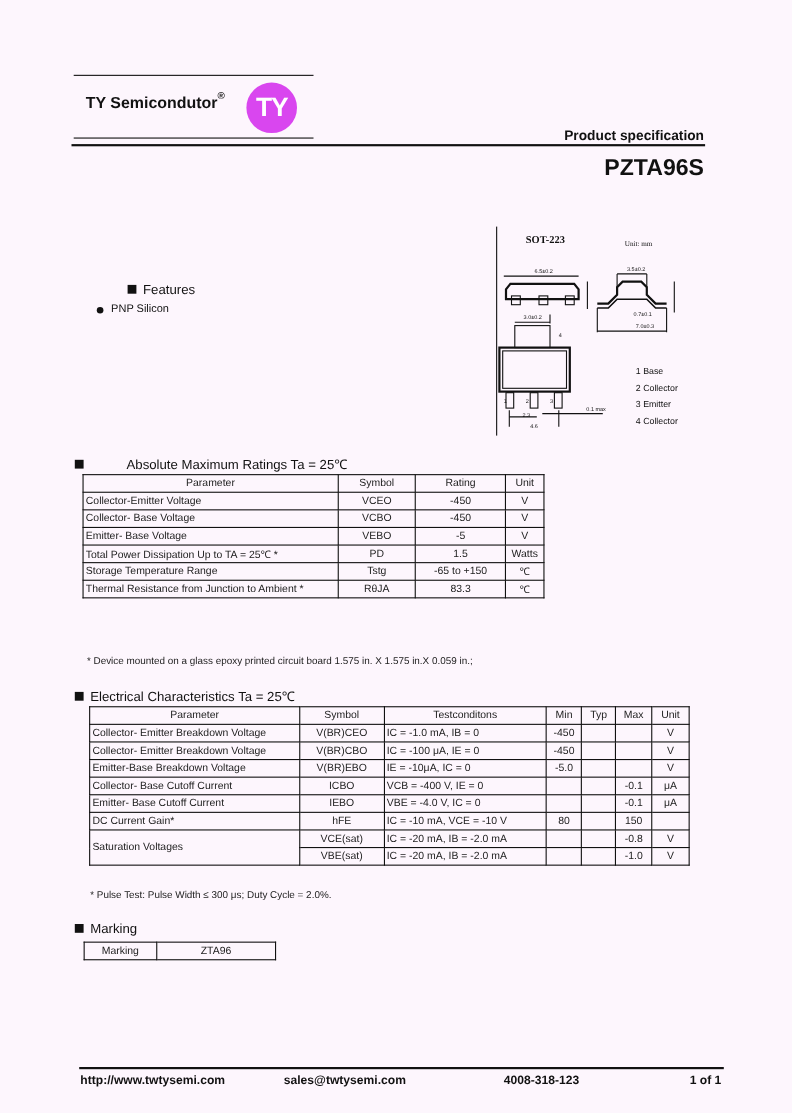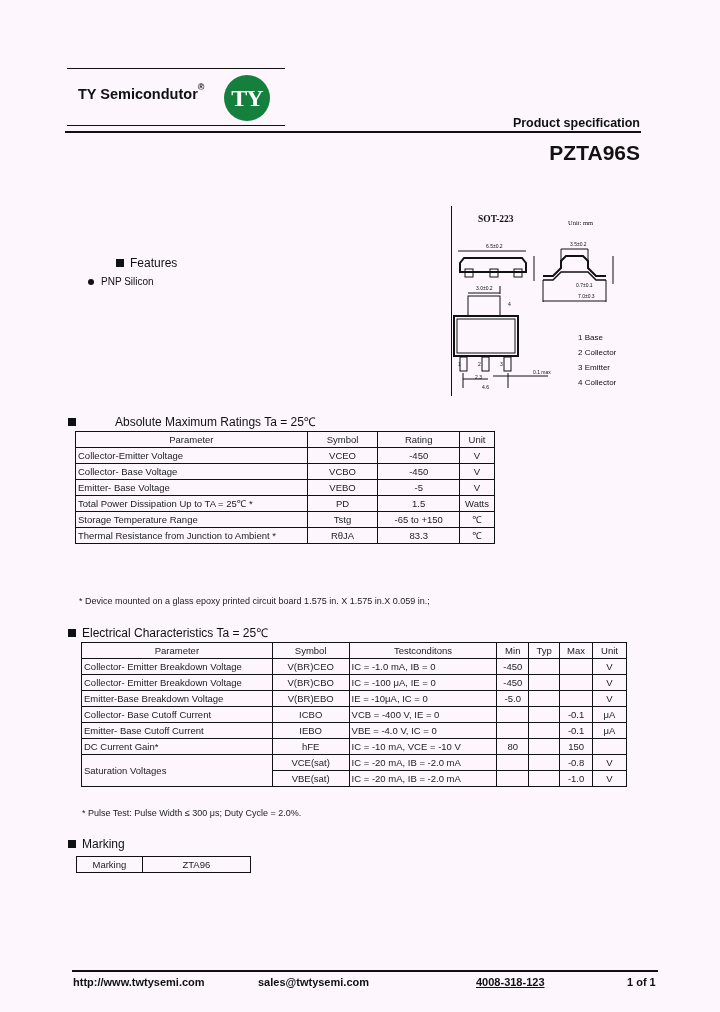--- a/index.html
+++ b/index.html
@@ -2,22 +2,22 @@
 <html><head>
 <meta charset="utf-8">
 <style>
   html,body{margin:0;padding:0;}
   body{width:720px;height:1012px;background:#fdf6fd;position:relative;overflow:hidden;
        font-family:"Liberation Sans",sans-serif;color:#111;}
   .abs{position:absolute;}
   .hline{position:absolute;background:#111;}
   .brand{left:78px;top:86px;font-size:14.5px;font-weight:bold;letter-spacing:0;}
   .reg{font-size:9px;vertical-align:top;position:relative;top:-4px;}
-  .logo-circle{left:224px;top:75px;width:46px;height:46px;border-radius:50%;background:#15803d;
-               color:#fff;font-weight:bold;font-size:24px;line-height:46px;text-align:center;letter-spacing:-1px;font-family:Liberation Serif, serif;}
+  .logo-circle{left:224px;top:75px;width:46px;height:46px;border-radius:50%;background:#d946ef;
+               color:#fff;font-weight:bold;font-size:24px;line-height:46px;text-align:center;letter-spacing:-1px;}
   .prodspec{right:80px;top:116px;font-size:12.5px;font-weight:bold;}
   .part{right:80px;top:141px;font-size:21px;font-weight:bold;}
   
   .sec-head{font-size:12px;display:flex;align-items:center;gap:6px;}
   .sq{width:8px;height:8px;background:#111;display:inline-block;}
   .bullet{font-size:10px;display:flex;align-items:center;gap:7px;}
   .dot{width:6px;height:6px;border-radius:50%;background:#111;display:inline-block;}
   
   table.spec{position:absolute;border-collapse:collapse;font-size:9.5px;color:#222;padding-left:36px;}
   table.spec td,table.spec th{border:1.5px solid #111;padding:0 2px;height:15px;font-weight:normal;white-space:nowrap;}
@@ -280,14 +280,14 @@
       <tr>
     <td class="c">Marking</td>
     <td class="c">ZTA96</td>
   </tr>
 </tbody>
   </table>
 
 <div class="hline" style="left:72px;top:970px;width:586px;height:2px;"></div>
 <div class="abs foot" style="left:73px;">http://www.twtysemi.com</div>
 <div class="abs foot" style="left:258px;">sales@twtysemi.com</div>
-<div class="abs foot" style="left:476px;text-decoration:underline;">4008-318-123</div>
+<div class="abs foot" style="left:458px;">4008-318-123</div>
 <div class="abs foot" style="left:627px;">1 of 1</div>
 
 </body></html>

